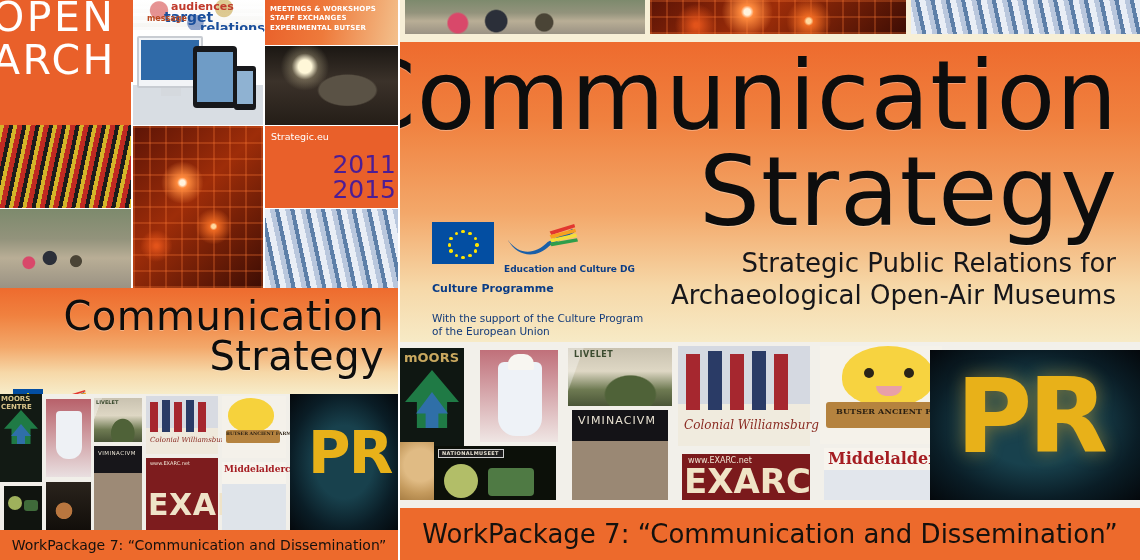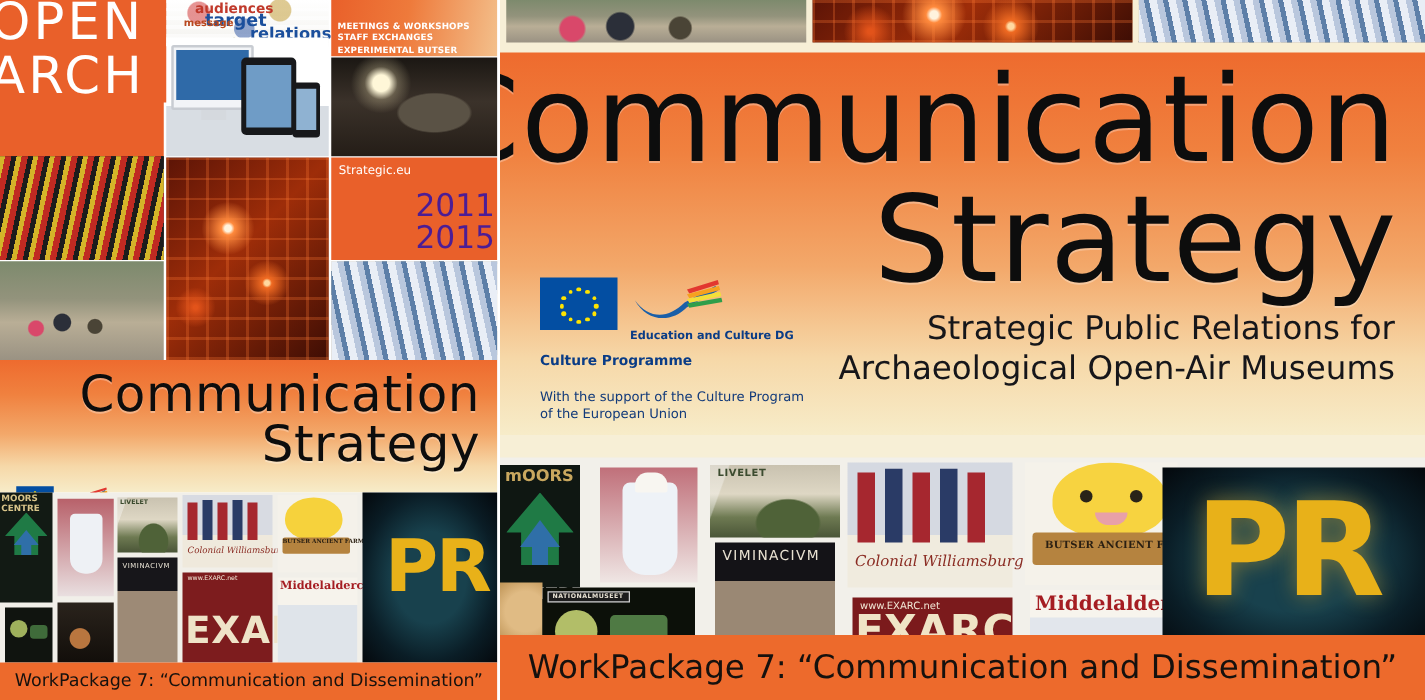--- a/index.html
+++ b/index.html
@@ -156,39 +156,39 @@
 
     <div class="topgrid" style="height:288px;">
 
       <div class="ph" style="left:0;top:0;width:131px;height:130px;background:#e9602a;"></div>
       <div class="brand" style="left:-8px;top:-4px;width:150px;font-size:41px;">
         <span>OPEN</span><br>
         <span>ARCH</span>
       </div>
 
       <div class="ph tex-wordcloud" style="left:133px;top:0;width:130px;height:37px;"></div>
-      <div class="wc" style="left:156px;top:0px;font-size:11px;color:#c0392b;">audiences</div>
+      <div class="wc" style="left:171px;top:0px;font-size:11px;color:#c0392b;">audiences</div>
       <div class="wc" style="left:164px;top:9px;font-size:14px;color:#1b4f9c;">target</div>
       <div class="wc" style="left:200px;top:20px;font-size:13px;color:#1b4f9c;">relations</div>
       <div class="wc" style="left:147px;top:14px;font-size:8px;color:#b8481f;">message</div>
       <div class="wc" style="left:186px;top:29px;font-size:7px;color:#8a7324;">target</div>
       <div class="wc" style="left:160px;top:28px;font-size:7px;color:#3f6d2e;">message</div>
 
       <div class="ph tex-devices" style="left:133px;top:30px;width:130px;height:95px;">
         <div style="position:absolute;left:4px;top:6px;width:66px;height:52px;background:#f2f4f7;border:2px solid #c8ccd2;border-radius:2px;"></div>
         <div style="position:absolute;left:8px;top:10px;width:58px;height:40px;background:#2f6aa8;"></div>
         <div style="position:absolute;left:28px;top:58px;width:20px;height:8px;background:#d5d9de;"></div>
         <div style="position:absolute;left:60px;top:16px;width:44px;height:62px;background:#17181b;border-radius:4px;"></div>
         <div style="position:absolute;left:64px;top:22px;width:36px;height:50px;background:#6f9cc6;"></div>
         <div style="position:absolute;left:101px;top:36px;width:22px;height:44px;background:#17181b;border-radius:3px;"></div>
         <div style="position:absolute;left:104px;top:41px;width:16px;height:33px;background:#8fb2d2;"></div>
       </div>
 
       <div class="ph" style="left:265px;top:0;width:133px;height:45px;background:linear-gradient(100deg,#e9602a 0%,#ee7a3b 45%,#f3c08c 100%);"></div>
-      <div class="kicker" style="left:270px;top:17px;font-size:7px;">
+      <div class="kicker" style="left:270px;top:5px;font-size:7px;">
         <span>MEETINGS &amp; WORKSHOPS</span><br>
         <span>STAFF EXCHANGES</span><br>
         <span>EXPERIMENTAL BUTSER</span>
       </div>
 
       <div class="ph tex-video" style="left:265px;top:46px;width:133px;height:79px;"></div>
 
       <div class="ph tex-textiles" style="left:0;top:125px;width:131px;height:83px;"></div>
 
       <div class="ph tex-people" style="left:0;top:209px;width:131px;height:79px;"></div>
@@ -347,21 +347,21 @@
         </div>
       </div>
       <div class="eudg" style="font-size:9px;margin:0 0 0 72px;">Education and Culture DG</div>
       <div class="eucp" style="font-size:11px;margin-top:8px;">Culture Programme</div>
       <div class="eusupport" style="font-size:10.5px;margin-top:17px;">
         <span>With the support of the Culture Program</span><br>
         <span>of the European Union</span>
       </div>
     </div>
 
-    <div style="position:absolute;left:0;right:0;bottom:52px;height:142px;background:#f2f0ea;">
+    <div style="position:absolute;left:0;right:0;bottom:52px;height:166px;background:#f2f0ea;">
       <div class="ph" style="left:0;top:6px;width:64px;height:140px;background:#0f1712;">
         <div style="position:absolute;left:5px;top:22px;width:54px;height:58px;background:#1f7a45;clip-path:polygon(50% 0,100% 55%,78% 55%,78% 100%,22% 100%,22% 55%,0 55%);"></div>
         <div style="position:absolute;left:16px;top:44px;width:32px;height:36px;background:#2f6fa8;clip-path:polygon(50% 0,100% 60%,70% 60%,70% 100%,30% 100%,30% 60%,0 60%);"></div>
         <div style="position:absolute;left:4px;top:2px;color:#c9a85f;font-size:13px;font-weight:700;font-family:'DejaVu Sans',sans-serif;">mOORS</div>
         <div style="position:absolute;left:6px;top:96px;color:#ffffff;font-size:13px;font-weight:700;letter-spacing:.04em;font-family:'DejaVu Sans',sans-serif;">CENTRE</div>
       </div>
       <div class="ph" style="left:0;top:100px;width:34px;height:58px;background:radial-gradient(circle at 60% 40%,#e0bb84 0 40%,#c49a5d 70%,#a87e44 100%);"></div>
       <div class="ph" style="left:34px;top:104px;width:122px;height:54px;background:#0c1009;">
         <div style="position:absolute;left:4px;top:3px;width:66px;height:9px;background:#1d1d1d;border:1px solid #cfcfcf;"></div>
         <div style="position:absolute;left:8px;top:4px;color:#e6e0d2;font-size:5px;font-weight:700;letter-spacing:.08em;font-family:'DejaVu Sans',sans-serif;">NATIONALMUSEET</div>

